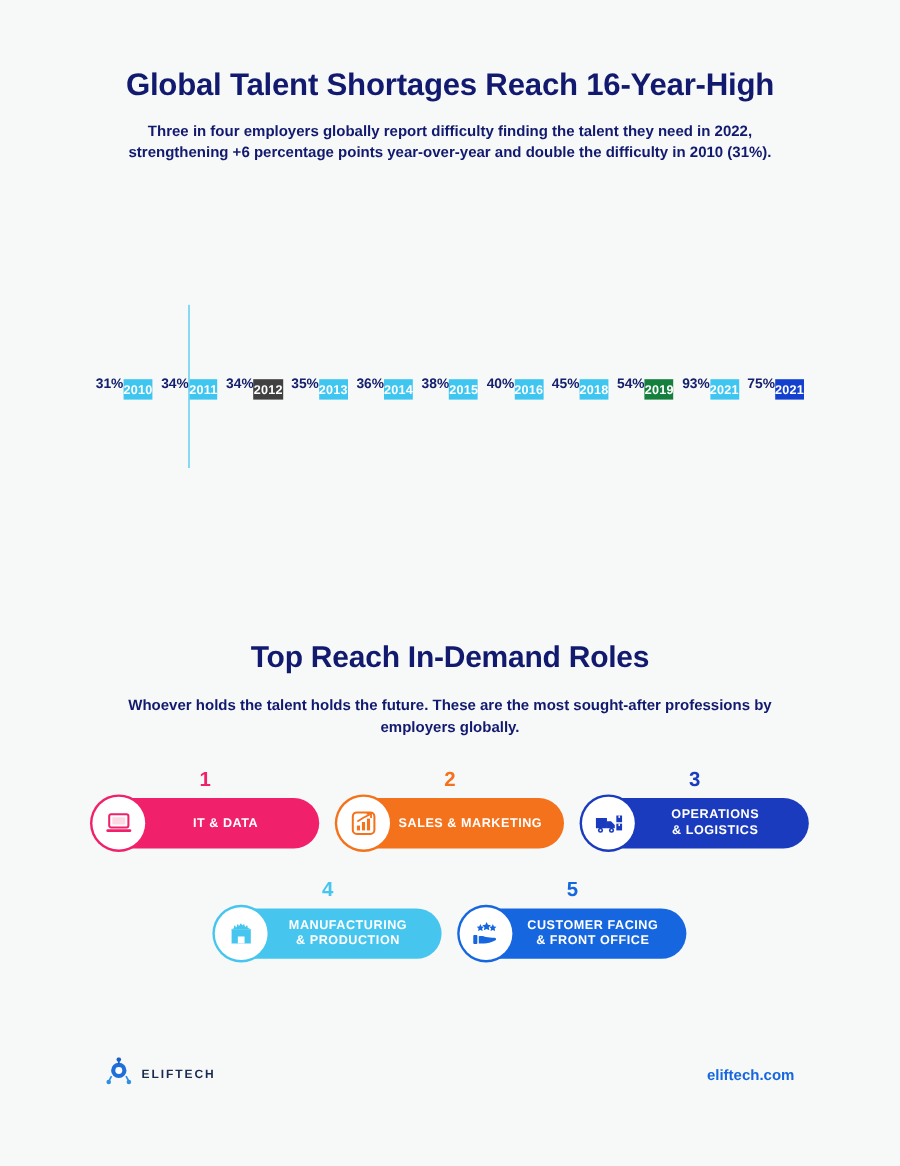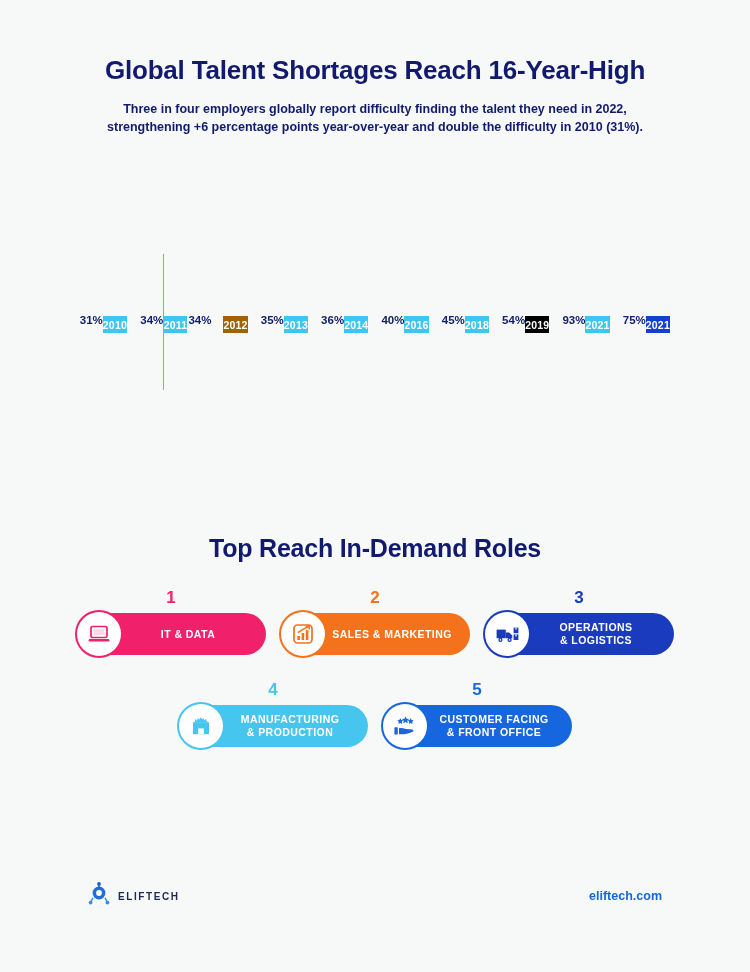--- a/index.html
+++ b/index.html
@@ -242,62 +242,68 @@
           <div class="bar-label" style="background: rgb(62, 198, 240);">2010</div>
         </div>
         <div class="bar-col">
           <div class="bar-value">34%</div>
           <div class="bar" style="height: 136px; background: rgb(62, 198, 240);"></div>
           <div class="bar-label" style="background: rgb(62, 198, 240);">2011</div>
         </div>
         <div class="bar-col">
           <div class="bar-value">34%</div>
           <div class="bar" style="height: 136px; background: rgb(62, 198, 240);"></div>
-          <div class="bar-label" style="background: #a16207; margin-left: 12px;">2012</div>
+          <div class="bar-label" style="background: #404040;">2012</div>
         </div>
         <div class="bar-col">
           <div class="bar-value">35%</div>
           <div class="bar" style="height: 140px; background: rgb(62, 198, 240);"></div>
           <div class="bar-label" style="background: rgb(62, 198, 240);">2013</div>
         </div>
         <div class="bar-col">
           <div class="bar-value">36%</div>
           <div class="bar" style="height: 144px; background: rgb(62, 198, 240);"></div>
           <div class="bar-label" style="background: rgb(62, 198, 240);">2014</div>
         </div>
         <div class="bar-col">
+          <div class="bar-value">38%</div>
+          <div class="bar" style="height: 152px; background: rgb(62, 198, 240);"></div>
+          <div class="bar-label" style="background: rgb(62, 198, 240);">2015</div>
+        </div>
+        <div class="bar-col">
           <div class="bar-value">40%</div>
           <div class="bar" style="height: 160px; background: rgb(62, 198, 240);"></div>
           <div class="bar-label" style="background: rgb(62, 198, 240);">2016</div>
         </div>
         <div class="bar-col">
           <div class="bar-value">45%</div>
           <div class="bar" style="height: 180px; background: rgb(62, 198, 240);"></div>
           <div class="bar-label" style="background: rgb(62, 198, 240);">2018</div>
         </div>
         <div class="bar-col">
           <div class="bar-value">54%</div>
           <div class="bar" style="height: 216px; background: rgb(62, 198, 240);"></div>
-          <div class="bar-label" style="background: #000000;">2019</div>
+          <div class="bar-label" style="background: #15803d;">2019</div>
         </div>
         <div class="bar-col">
           <div class="bar-value">93%</div>
           <div class="bar" style="height: 276px; background: rgb(62, 198, 240);"></div>
           <div class="bar-label" style="background: rgb(62, 198, 240);">2021</div>
         </div>
         <div class="bar-col">
           <div class="bar-value">75%</div>
           <div class="bar gradient" style="height: 300px;"></div>
           <div class="bar-label highlight" style="background: rgb(20, 64, 207);">2021</div>
         </div>
       </div>
   </div>
 
   <div class="section2">
     <div class="section-title">Top Reach In-Demand Roles</div>
+    <div class="section-sub">Whoever holds the talent holds the future. These are the most sought-after professions by employers globally.</div>
   </div>
 
   <div class="roles">
     <div class="role-row row1" id="role-row-1">
         <div class="role-item">
           <div class="role-num" style="color: rgb(240, 33, 106);">1</div>
           <div class="pill" style="background: rgb(240, 33, 106);">
             <span class="pill-icon" style="box-shadow: rgb(240, 33, 106) 0px 0px 0px 2px;">
               <svg width="24" height="24" viewBox="0 0 24 24">
       <rect x="4" y="4.5" width="16" height="11" rx="1.6" fill="none" stroke="#f0216a" stroke-width="1.7"></rect>

